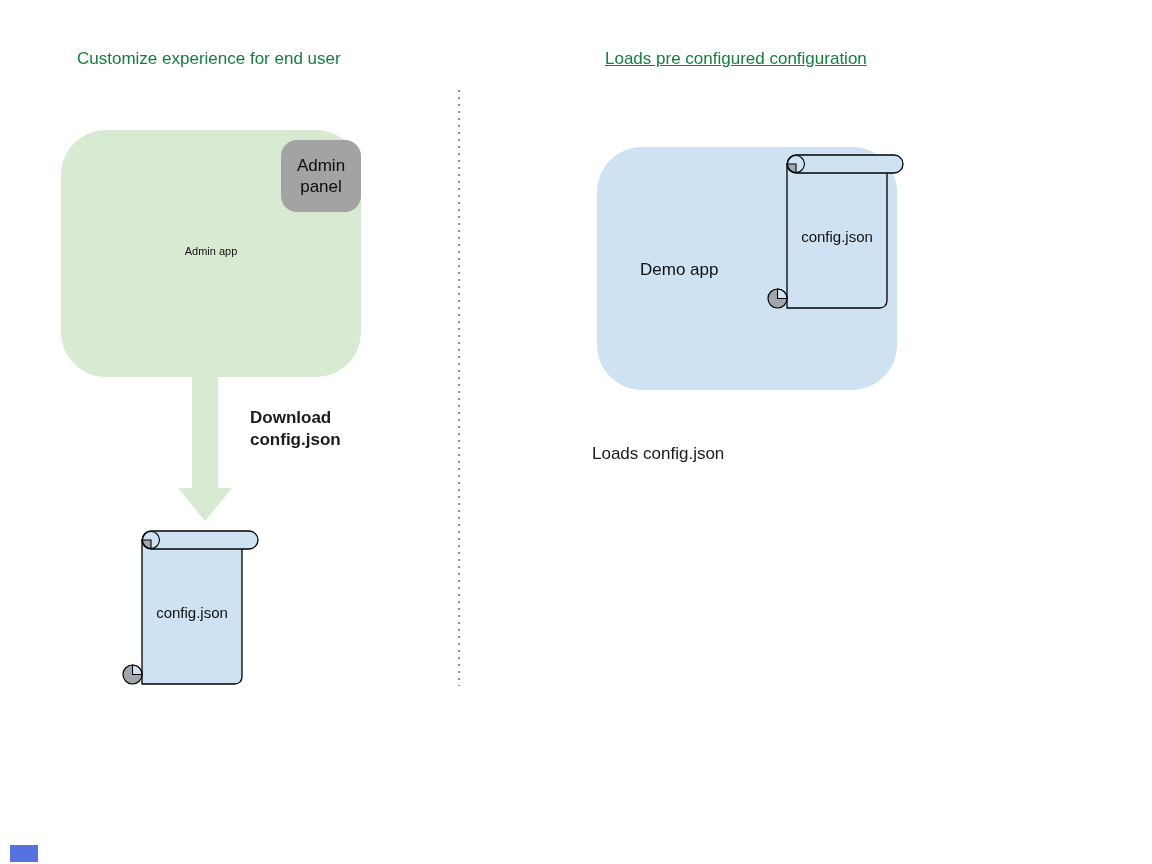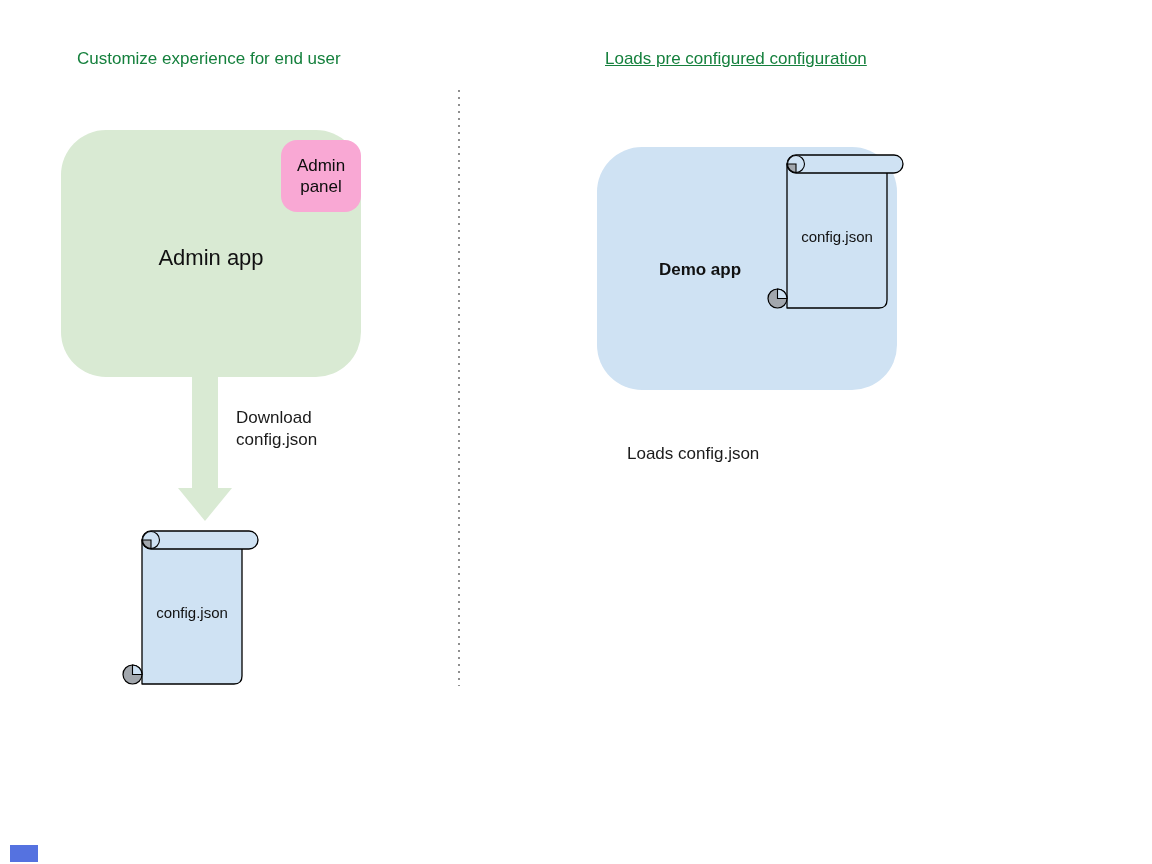--- a/index.html
+++ b/index.html
@@ -13,47 +13,47 @@
   .title{font-size:17px;color:#15803d;}
   .caption{font-size:17px;color:#1b1b1b;}
   .prelines{white-space:pre-line;line-height:22px;}
 
   .admin-app{
     left:61px;top:130px;width:300px;height:247px;
     background:#d9ead3;border-radius:45px;
   }
   .admin-app-label{
     left:61px;top:245px;width:300px;text-align:center;
-    font-size:22px;color:#111;
+    font-size:11px;color:#111;
   }
   .admin-panel{
     left:281px;top:140px;width:80px;height:72px;
-    background:#f9a8d4;border-radius:16px;
+    background:#a3a3a3;border-radius:16px;
     display:flex;align-items:center;justify-content:center;text-align:center;
     font-size:17px;line-height:21px;color:#0d0d0d;
   }
   .demo-app{
     left:597px;top:147px;width:300px;height:243px;
     background:#cfe2f3;border-radius:45px;
   }
   .demo-app-label{
-    left:640px;top:260px;width:120px;text-align:center;
-    font-size:17px;color:#111;font-weight:bold;
+    left:640px;top:260px;width:120px;
+    font-size:17px;color:#111;
   }
   .divider{
     left:458px;top:90px;width:2px;height:596px;
     background:repeating-linear-gradient(to bottom,#8f8f8f 0 2px,transparent 2px 7px);
   }
   .arrow-svg{left:178px;top:376px;}
   .scroll-svg{overflow:visible;}
   .scroll-left{left:118px;top:528px;}
   .scroll-right{left:763px;top:152px;}
   .scroll-text{font-size:15px;fill:#111;font-family:"Liberation Sans",sans-serif;}
-  .arrow-caption{left:236px;top:407px;}
-  .loads-caption{left:627px;top:444px;}
+  .arrow-caption{left:250px;top:407px;font-weight:bold;}
+  .loads-caption{left:592px;top:444px;}
   .corner-artifact{
     left:10px;top:845px;width:28px;height:17px;background:#5572e0;
   }
 </style>
 </head>
 <body>
 
 <div class="abs title" style="left:77px;top:49px;">Customize experience for end user</div>
 <div class="abs title" style="left:605px;top:49px;text-decoration:underline;">Loads pre configured configuration</div>
 

